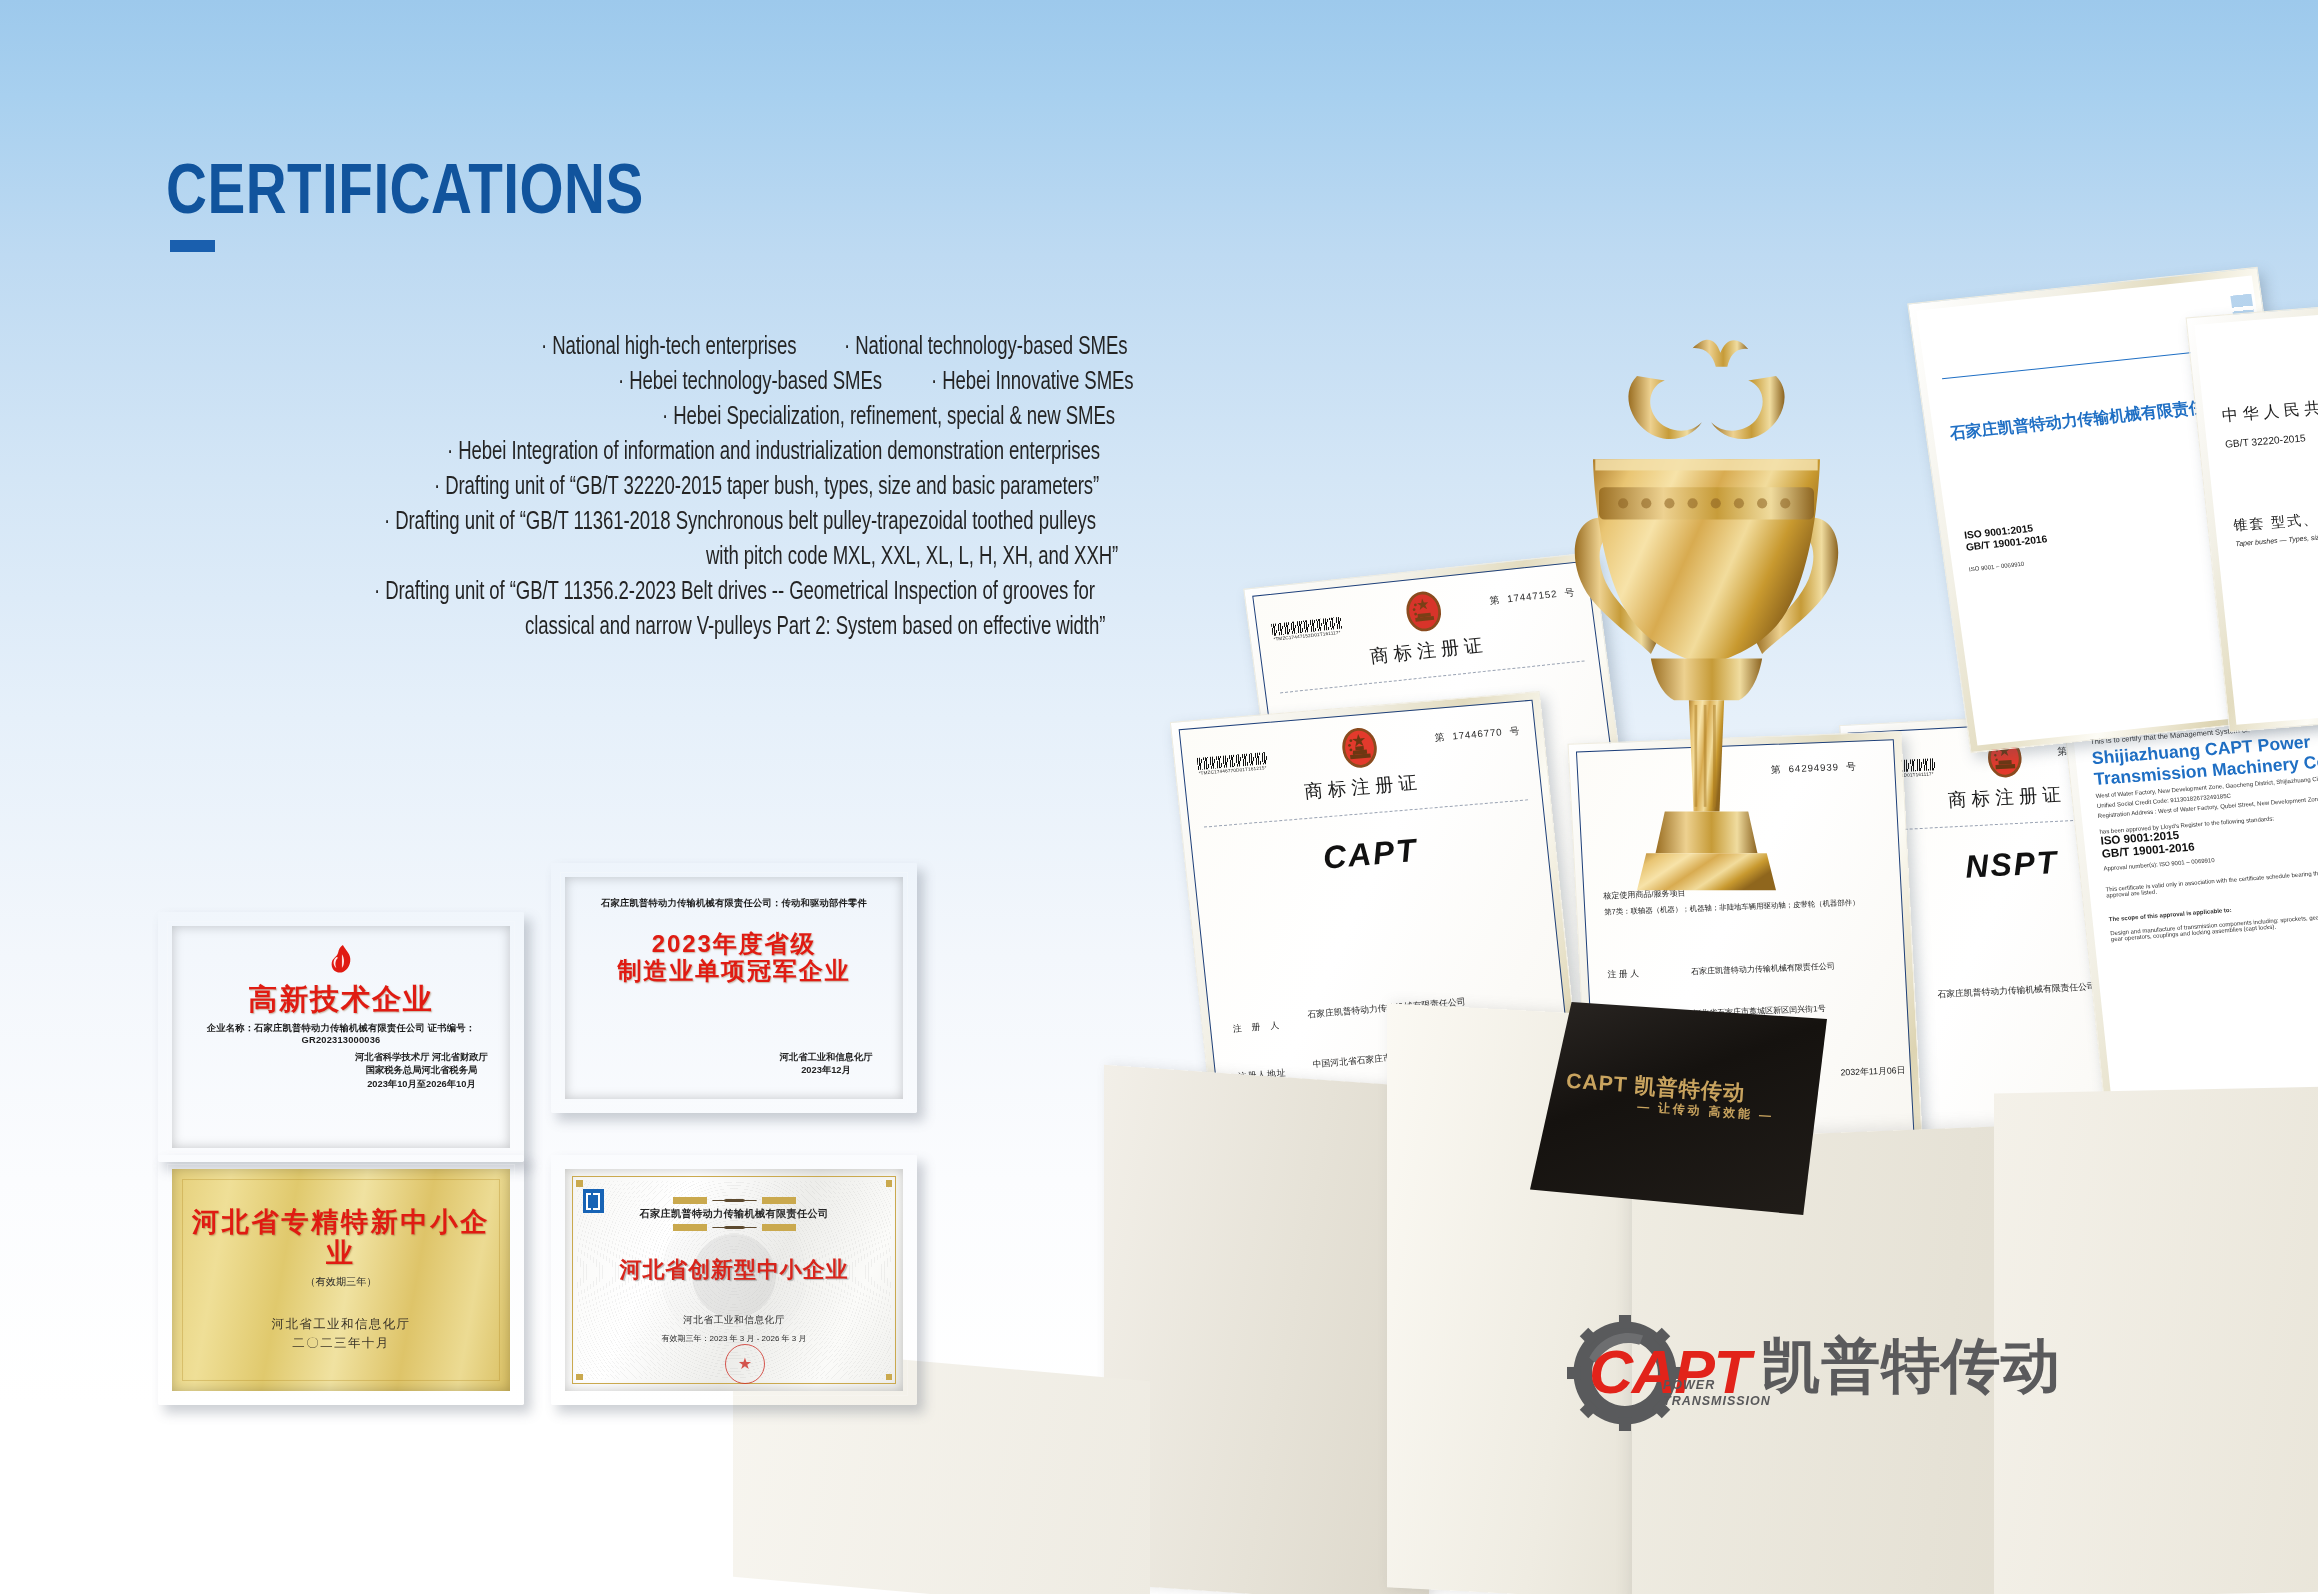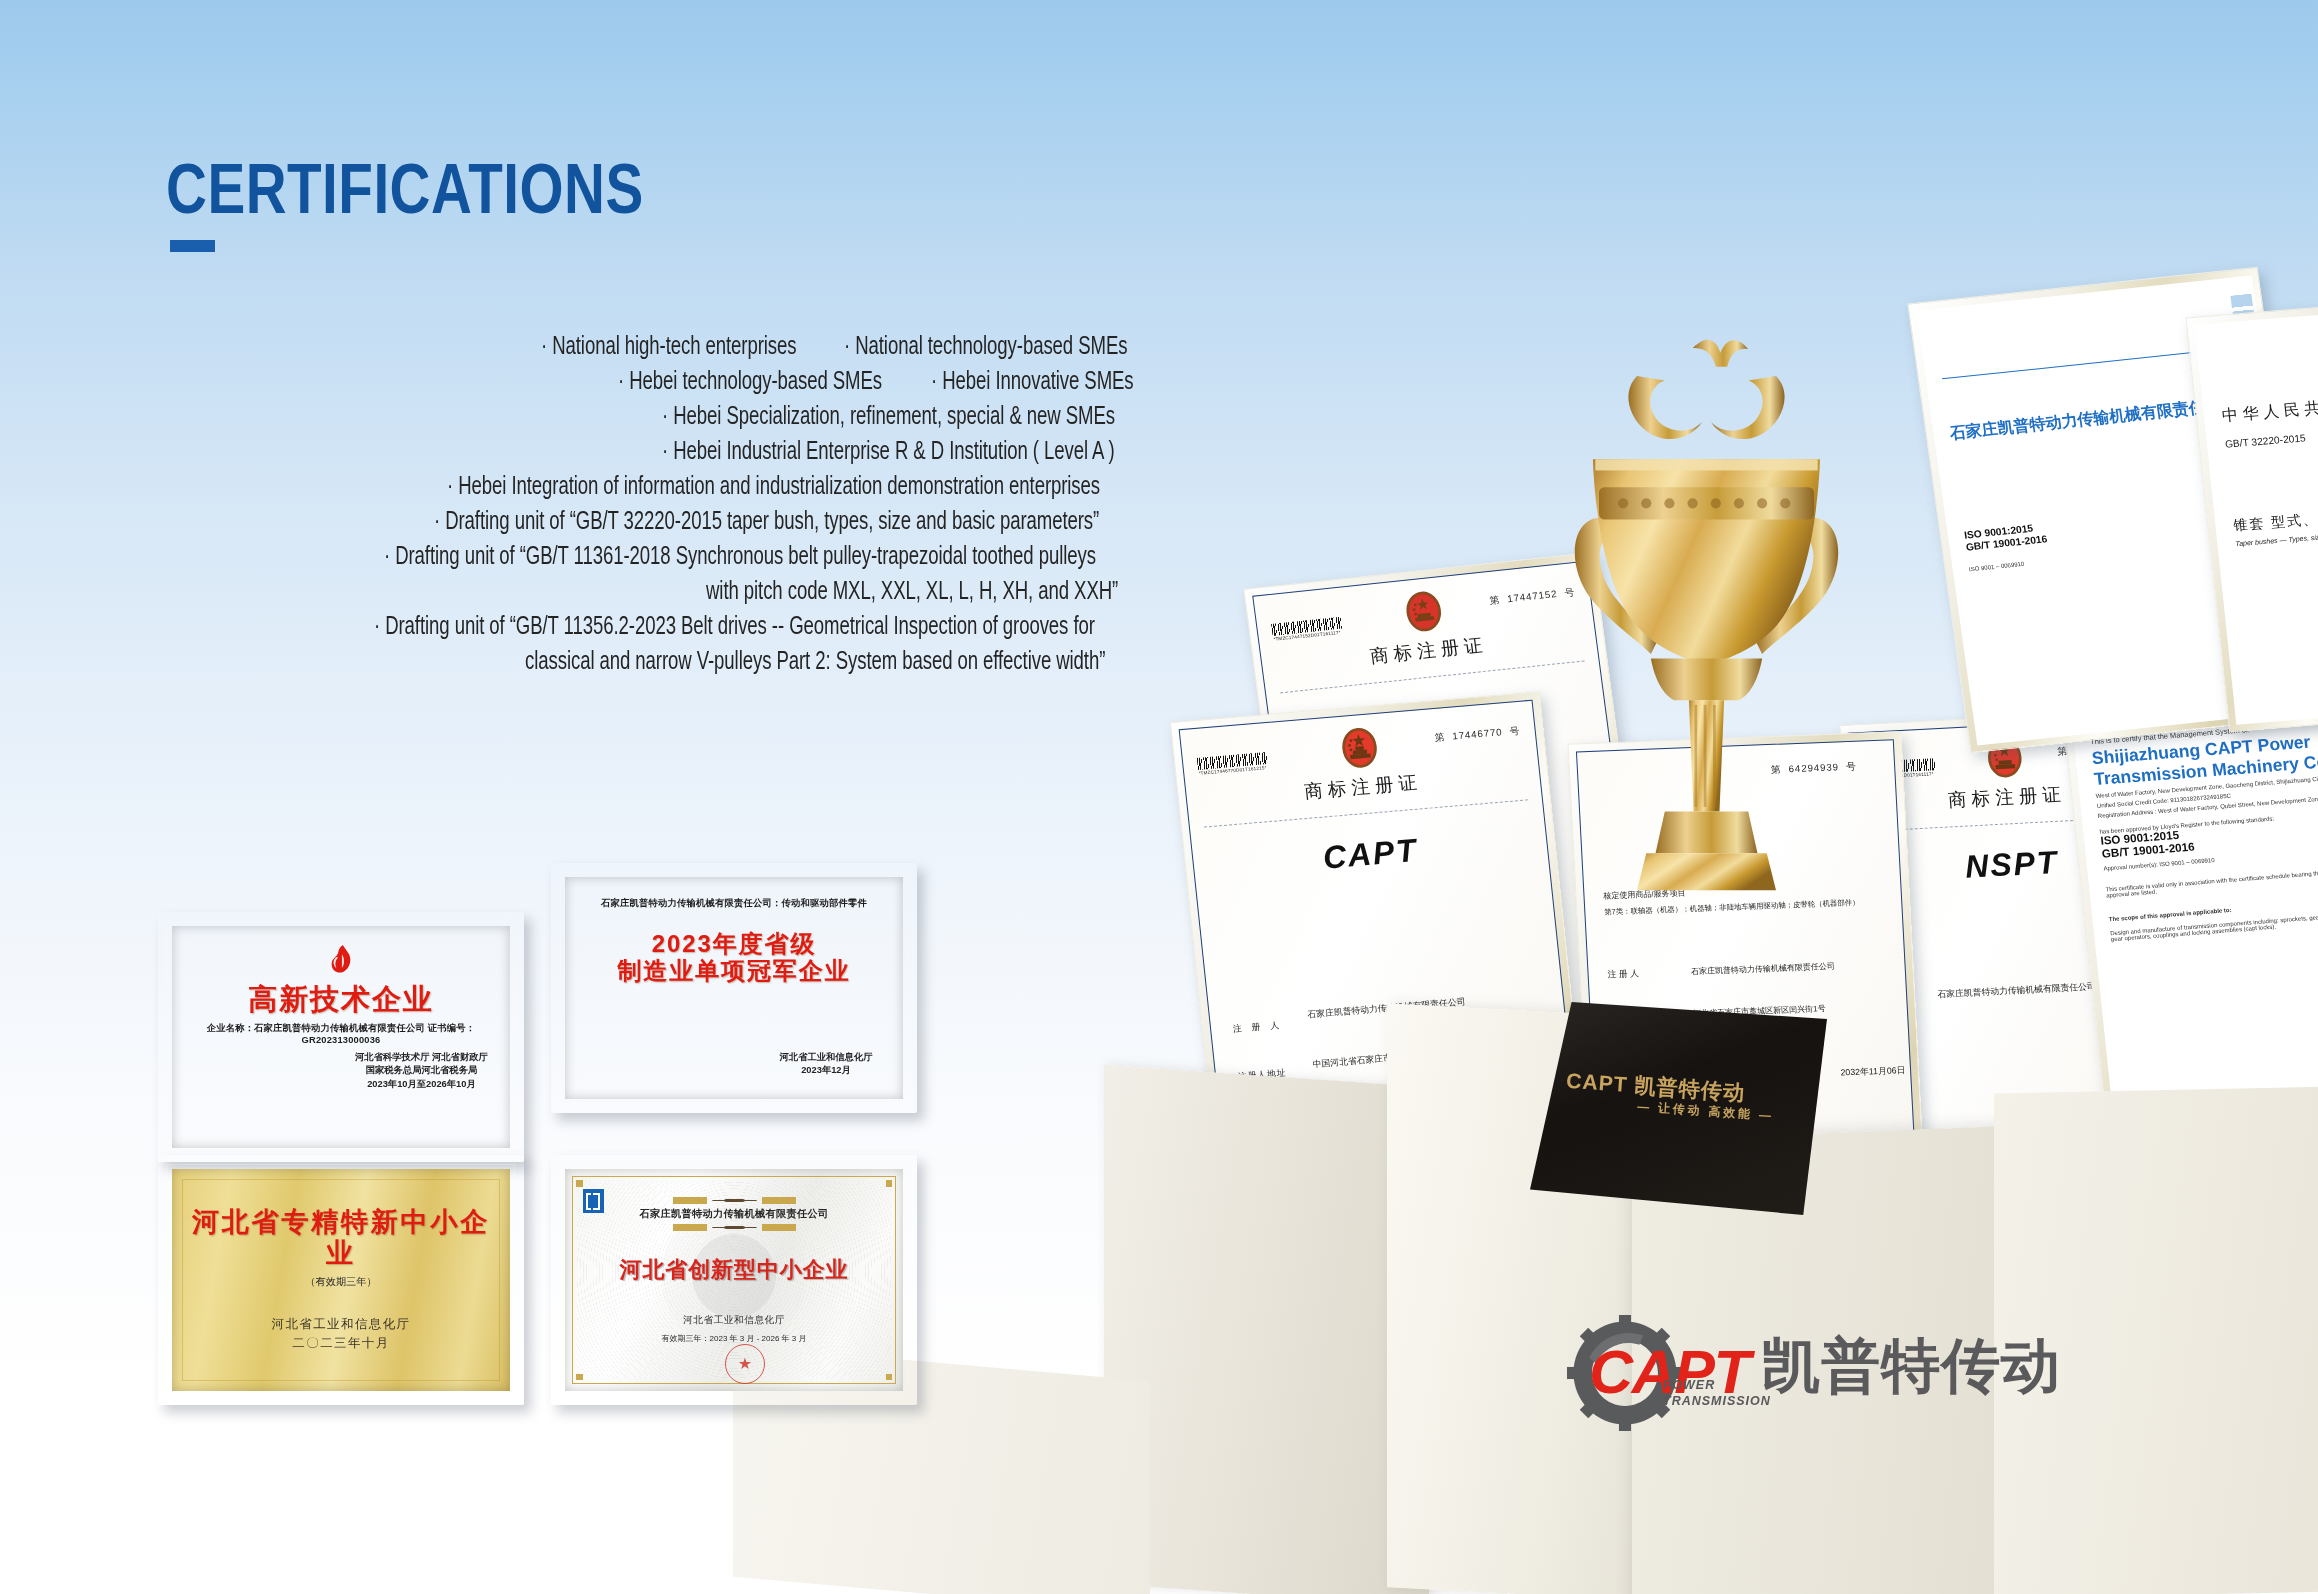--- a/index.html
+++ b/index.html
@@ -373,23 +373,20 @@
   <div class="bullet-row">
     <span class="bullet-item">· Hebei technology-based SMEs</span>
     <span class="bullet-item second">· Hebei Innovative SMEs</span>
   </div>
 
 
   <div class="bullet-row">
     <span class="bullet-item">· Hebei Specialization, refinement, special &amp; new SMEs</span>
   </div>
 
-  <div class="bullet-row">
-    <span class="bullet-item">· Hebei Industrial Enterprise R &amp; D Institution ( Level A )</span>
-  </div>
 
   <div class="bullet-row">
     <span class="bullet-item">· Hebei Integration of information and industrialization demonstration enterprises</span>
   </div>
 
   <div class="bullet-row">
     <span class="bullet-item">· Drafting unit of “GB/T 32220-2015 taper bush, types, size and basic parameters”</span>
   </div>
 
   <div class="bullet-row">

